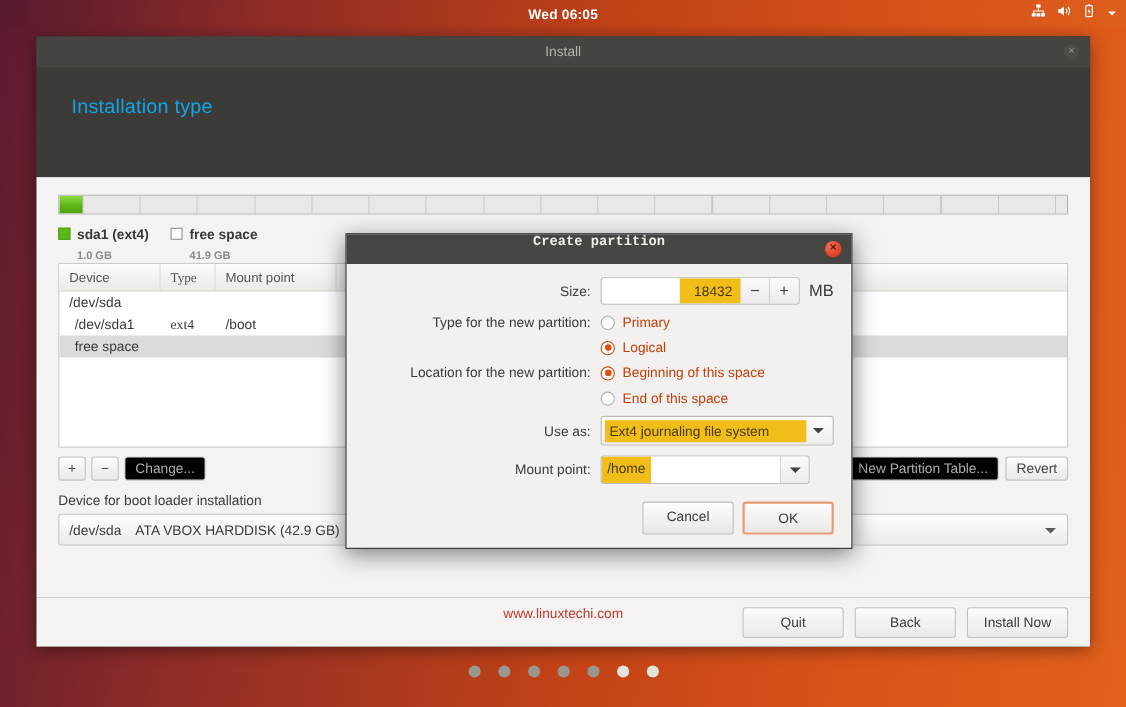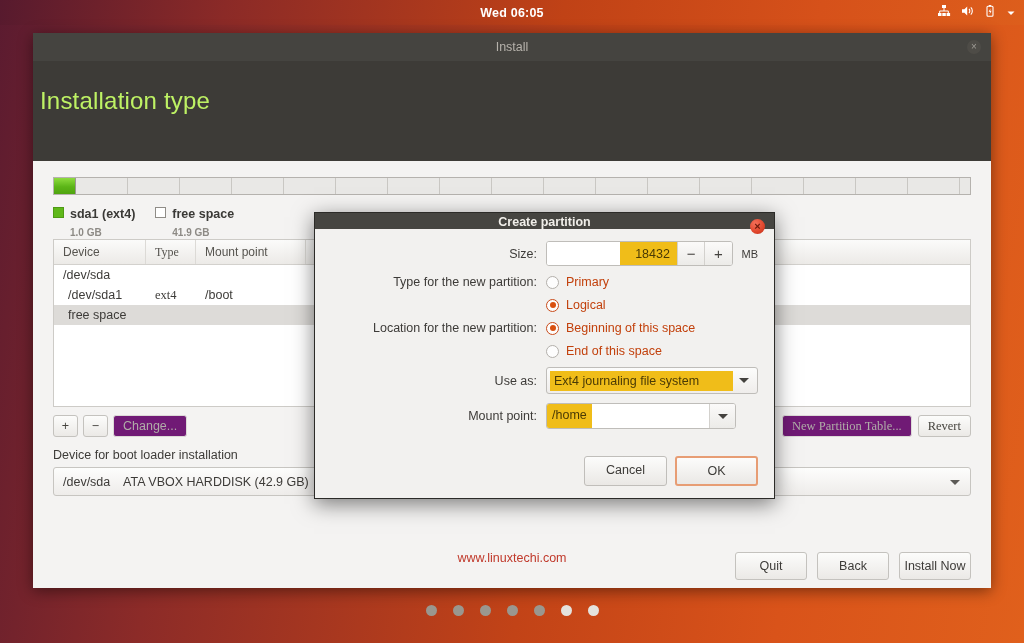--- a/index.html
+++ b/index.html
@@ -46,22 +46,22 @@
     color: #b6b2ab; font-size: 12.5px;
   }
   #window-close {
     position: absolute; right: 10px; top: 7px;
     width: 14px; height: 14px; border-radius: 50%;
     background: #4e4c47;
     display: flex; align-items: center; justify-content: center;
     color: #9d9a94; font-size: 10px; line-height: 1;
   }
   #page-heading {
-    color: #bef264; font-size: 24px; font-weight: normal;
-    padding: 26px 0 0 7px; height: 67px;
+    color: #0ea5e9; font-size: 18px; font-weight: normal;
+    padding: 26px 0 0 32px; height: 67px;
     letter-spacing: .2px;
   }
 
   
   #content-card {
     position: absolute; left: 0; top: 128px;
     width: 958px; height: 382px;
     background: #f4f3f2;
     padding: 16px 20px 0 20px;
   }
@@ -131,22 +131,22 @@
   #ptable-toolbar {
     display: flex; align-items: center; margin-top: 8px; width: 918px;
   }
   .tb-btn {
     font-size: 12.5px; color: #46443f;
     background: linear-gradient(180deg,#fcfcfb 0%, #ebe9e6 100%);
     border: 1px solid #c4c2be; border-radius: 3px;
     padding: 3px 9px; margin-right: 5px; line-height: 14px;
   }
   .tb-btn.sq { width: 25px; text-align: center; padding: 3px 0; }
-  .tb-btn.disabled { color: #b0ada8; background: #701a75; border-color: #dcdad7; }
-  #toolbar-right { margin-left: auto; display: flex; font-family: Liberation Serif, serif; }
+  .tb-btn.disabled { color: #b0ada8; background: #000000; border-color: #dcdad7; }
+  #toolbar-right { margin-left: auto; display: flex; }
   #toolbar-right .tb-btn { margin-right: 0; margin-left: 6px; }
 
   #bootloader-label {
     font-size: 12.5px; color: #3d3b38; margin-top: 11px;
   }
   #bootloader-select {
     margin-top: 5px; width: 918px; height: 29px;
     background: linear-gradient(180deg,#fdfdfc 0%, #eeecea 100%);
     border: 1px solid #c7c5c1; border-radius: 3px;
     display: flex; align-items: center; position: relative;
@@ -172,21 +172,21 @@
     font-size: 12.5px; color: #c0392b; pointer-events: none;
     top: 8px;
   }
   #footer-buttons {
     margin-left: auto; margin-right: 20px; display: flex; gap: 10px;
   }
   .footer-btn {
     font-size: 12.5px; color: #3d3b38;
     background: linear-gradient(180deg,#fcfcfb 0%, #ebe9e6 100%);
     border: 1px solid #c4c2be; border-radius: 3px;
-    padding: 6px 0; width: 72px; text-align: center;
+    padding: 6px 0; width: 92px; text-align: center;
   }
 
   
   #progress-dots {
     position: absolute; left: 0; top: 605px; width: 1024px;
     display: flex; justify-content: center; gap: 16px;
   }
   .dot {
     width: 11px; height: 11px; border-radius: 50%;
     background: #9a978f;
@@ -196,22 +196,22 @@
   
   #create-partition-dialog {
     position: absolute; left: 281px; top: 179px;
     width: 461px; height: 287px;
     background: #f2f1ef;
     border: 1px solid #2c2b28;
     box-shadow: 0 5px 20px rgba(0,0,0,.5);
     z-index: 10;
   }
   #dialog-titlebar {
-    height: 16px; background: #464541; position: relative;
-    display: flex; align-items: flex-end; justify-content: center;
+    height: 27px; background: #464541; position: relative;
+    display: flex; align-items: flex-start; justify-content: center; font-family: Liberation Mono, monospace;
   }
   #dialog-title { color: #f0eee9; font-size: 12.5px; font-weight: bold; }
   #dialog-close {
     position: absolute; right: 9px; top: 6px;
     width: 15px; height: 15px; border-radius: 50%;
     background: radial-gradient(circle at 35% 30%, #f4705a 0%, #e0452b 60%, #b8301c 100%);
     display: flex; align-items: center; justify-content: center;
     color: #6d1a0c; font-size: 11px; line-height: 1; font-weight: bold;
   }
   #dialog-body { padding: 12px 16px 0 16px; }
@@ -234,21 +234,21 @@
     width: 60px; background: #f0bd19; color: #4a3a05;
     font-size: 12.5px; display: flex; align-items: center;
     justify-content: flex-end; padding-right: 7px;
   }
   .spin-btn {
     width: 29px; background: linear-gradient(180deg,#fbfaf9 0%, #ecebe8 100%);
     border-left: 1px solid #d3d1cd;
     display: flex; align-items: center; justify-content: center;
     font-size: 15px; color: #45433f; line-height: 1;
   }
-  #size-unit { font-size: 11px; color: #3d3b38; margin-left: 9px; }
+  #size-unit { font-size: 15px; color: #3d3b38; margin-left: 9px; }
 
   
   .radio-line { display: flex; align-items: center; }
   .radio {
     width: 13px; height: 13px; border-radius: 50%;
     border: 1px solid #b3b0ab; background: #fdfdfd;
     margin-right: 7px; flex: 0 0 auto;
     display: flex; align-items: center; justify-content: center;
   }
   .radio.checked { border-color: #c94b1a; }

